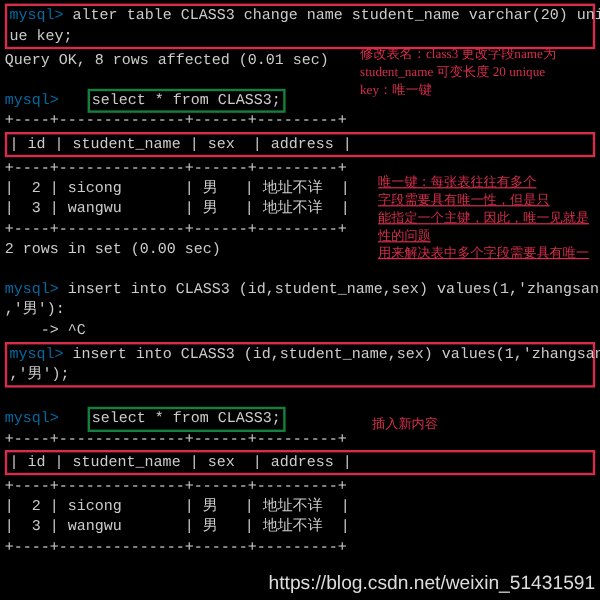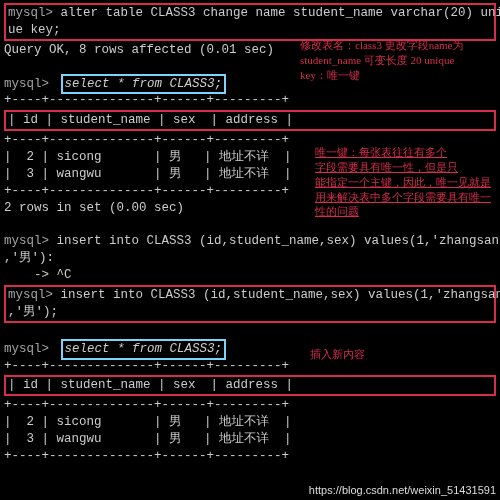--- a/index.html
+++ b/index.html
@@ -9,38 +9,38 @@
     height: 500px;
     font-family: "Consolas", "Courier New", monospace;
     font-size: 12.5px;
     color: #ccc;
     position: relative;
     overflow: hidden;
     line-height: 1.35;
   }
   .term { padding: 2px 4px; position: relative; }
   .line { white-space: pre; }
-  .prompt { color: #a3a3a3; }
-  .box { border: 2px solid #7dd3fc; display: inline-block; padding: 0 2px; margin: -2px 4px; font-style: italic; }
+  .prompt { color: #0369a1; }
+  .box { border: 2px solid #15803d; display: inline-block; padding: 0 2px; margin: -2px 16px; }
   .box-full { border: 2px solid #d62d4c; padding: 0 2px; margin: 1px 0; }
   .anno {
     position: absolute;
     color: #d62d4c;
     font-family: "Microsoft YaHei", sans-serif;
     font-size: 11px;
     line-height: 1.35;
     max-width: 190px;
   }
   .watermark {
     position: absolute;
     bottom: 2px;
     right: 4px;
     color: #ddd;
     font-family: Arial, sans-serif;
-    font-size: 11px;
+    font-size: 16px;
   }
 </style>
 </head>
 <body>
 
 <div class="term">
 
   <div class="box-full">
     <div class="line"><span class="prompt">mysql&gt; </span><span>alter table CLASS3 change name student_name varchar(20) uniq</span></div>
     <div class="line">ue key;</div>
@@ -84,22 +84,22 @@
 
   <div class="anno" style="top:38px; left:300px;font-family:Liberation Serif, serif;">
     <div>修改表名：class3 更改字段name为</div>
     <div>student_name 可变长度 20 unique</div>
     <div>key：唯一键</div>
   </div>
   <div class="anno" style="top:145px; left:315px;text-decoration:underline;">
     <div>唯一键：每张表往往有多个</div>
     <div>字段需要具有唯一性，但是只</div>
     <div>能指定一个主键，因此，唯一见就是</div>
+    <div>性的问题</div>
     <div>用来解决表中多个字段需要具有唯一</div>
-    <div>性的问题</div>
   </div>
   <div class="anno" style="top:335px; left:310px;margin-top:12px;">
     <div>插入新内容</div>
   </div>
 
 </div>
 
 <div class="watermark">https://blog.csdn.net/weixin_51431591</div>
 
 </body></html>

